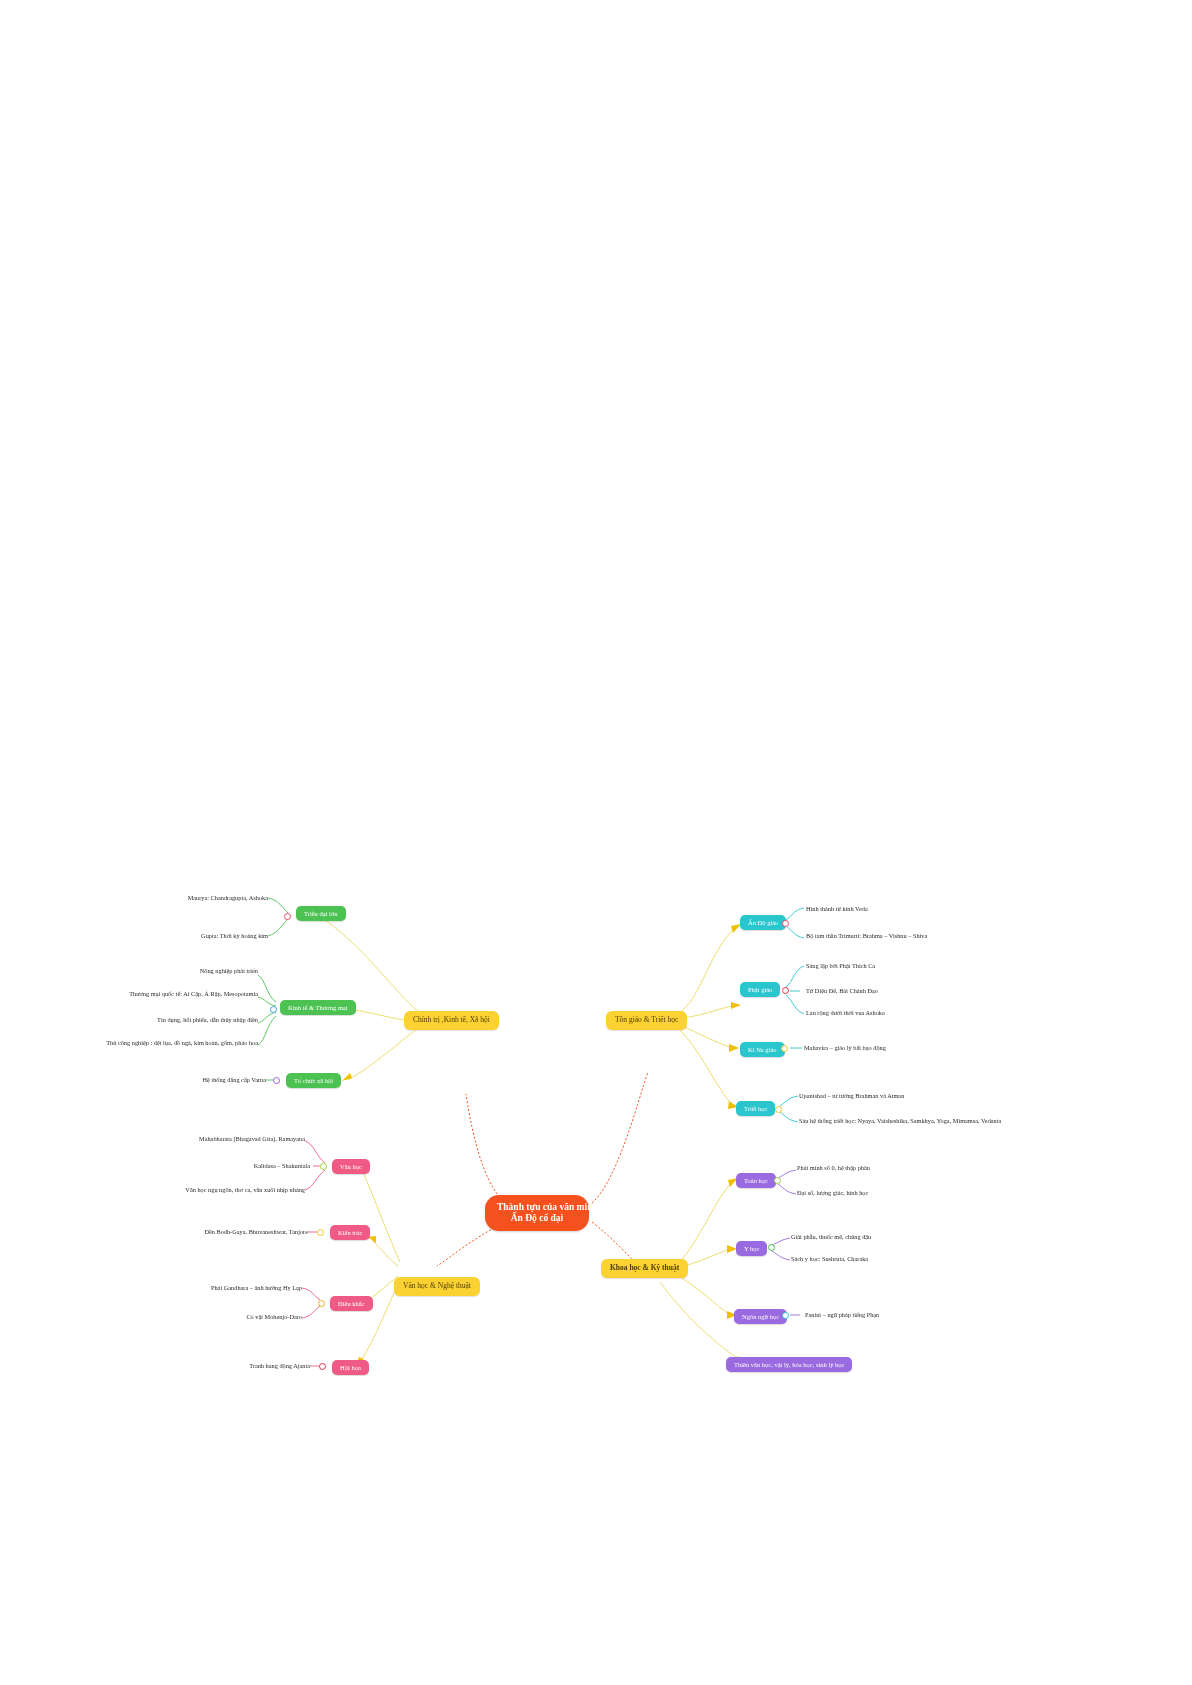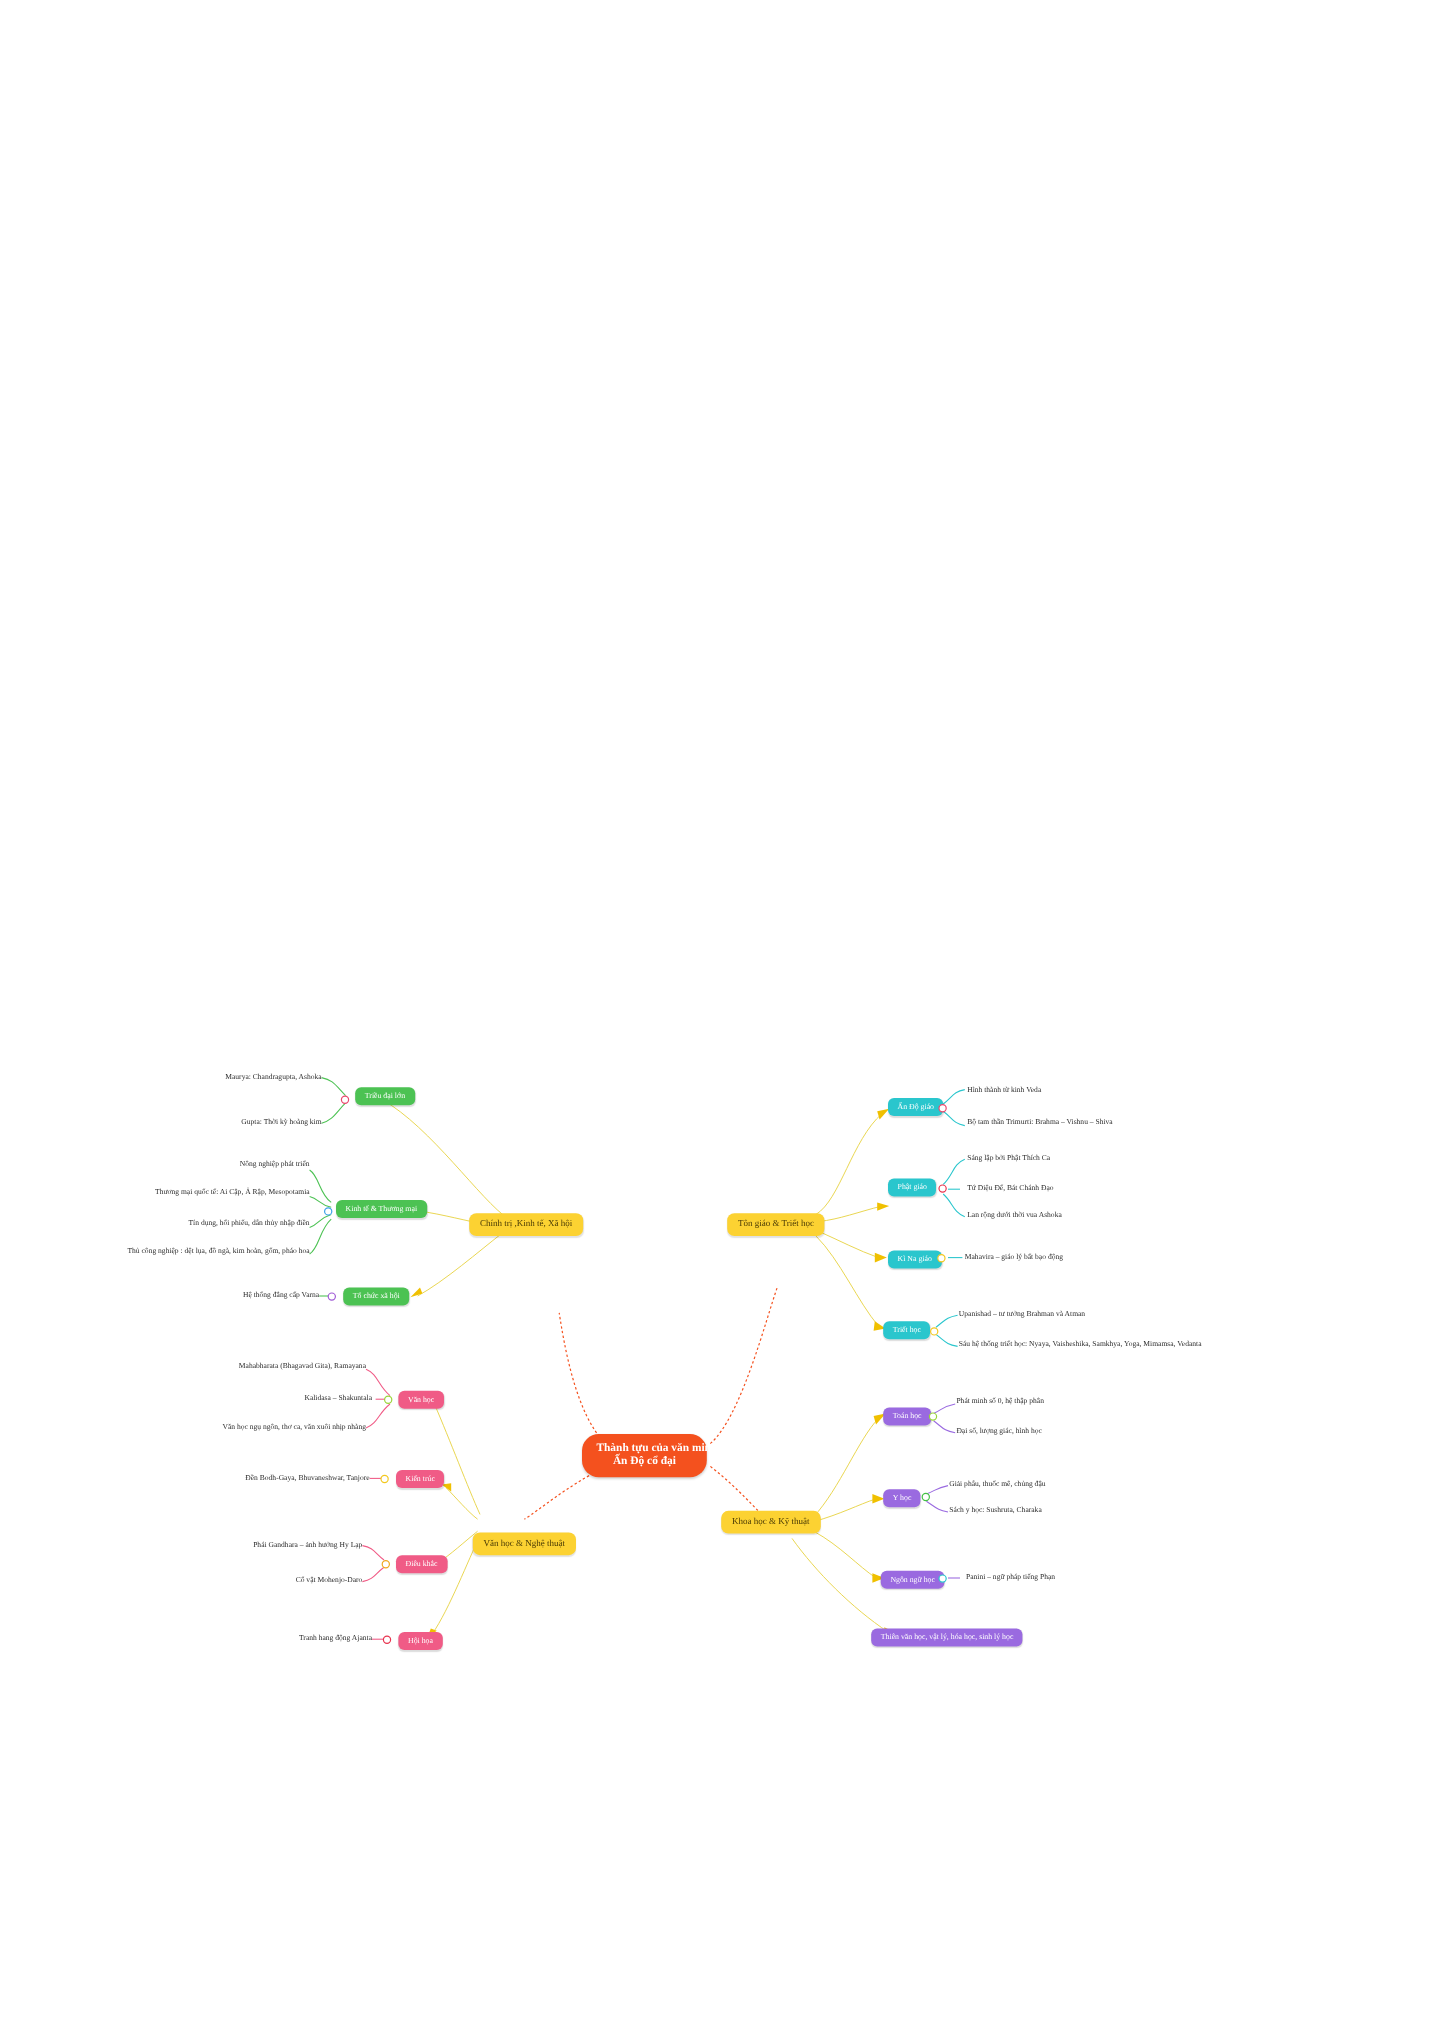--- a/index.html
+++ b/index.html
@@ -182,27 +182,27 @@
     <path d="M772,1251 C780,1256 780,1258 790,1260" stroke="#9a6ae0" stroke-width="0.9" fill="none"></path>
 
     <path d="M790,1315 L800,1315" stroke="#9a6ae0" stroke-width="0.9" fill="none"></path>
   </svg>
 
   <div class="node central" style="left:485px; top:1195px; width:104px;font-family:Liberation Serif, serif;">
     <div>Thành tựu của văn minh</div>
     <div>Ấn Độ cổ đại</div>
   </div>
 
-  <div class="node l1 yellow" style="left:391px; top:1011px;">Chính trị ,Kinh tế, Xã hội</div>
+  <div class="node l1 yellow" style="left:404px; top:1011px;">Chính trị ,Kinh tế, Xã hội</div>
 
   <div class="node l1 yellow" style="left:394px; top:1277px;">Văn học &amp; Nghệ thuật</div>
 
   <div class="node l1 yellow" style="left:606px; top:1011px;">Tôn giáo &amp; Triết học</div>
 
-  <div class="node l1 yellow" style="left:601px; top:1259px;">Khoa học &amp; Kỹ thuật</div>
+  <div class="node l1 yellow" style="left:601px; top:1259px;font-weight:bold;">Khoa học &amp; Kỹ thuật</div>
 
   <div class="node l2 green" style="left:296px; top:906px;">Triều đại lớn</div>
   <div class="dot red" style="left:284px; top:913px;"></div>
   <div class="node leaf left" style="left:108px; top:894px; width:160px;">Maurya: Chandragupta, Ashoka</div>
   <div class="node leaf left" style="left:108px; top:932px; width:160px;">Gupta: Thời kỳ hoàng kim</div>
 
   <div class="node l2 green" style="left:280px; top:1000px;">Kinh tế &amp; Thương mại</div>
   <div class="dot blue" style="left:270px; top:1006px;"></div>
   <div class="node leaf left" style="left:58px; top:967px; width:200px;">Nông nghiệp phát triển</div>
   <div class="node leaf left" style="left:58px; top:990px; width:200px;">Thương mại quốc tế: Ai Cập, Ả Rập, Mesopotamia</div>

